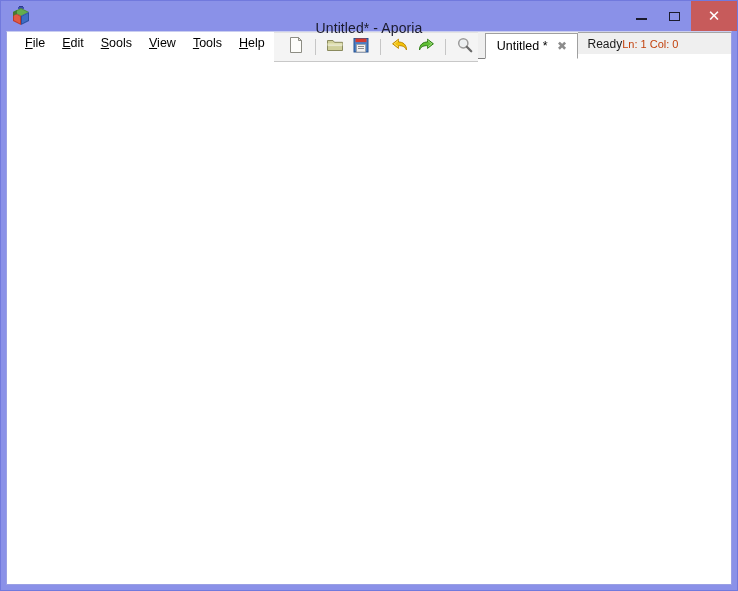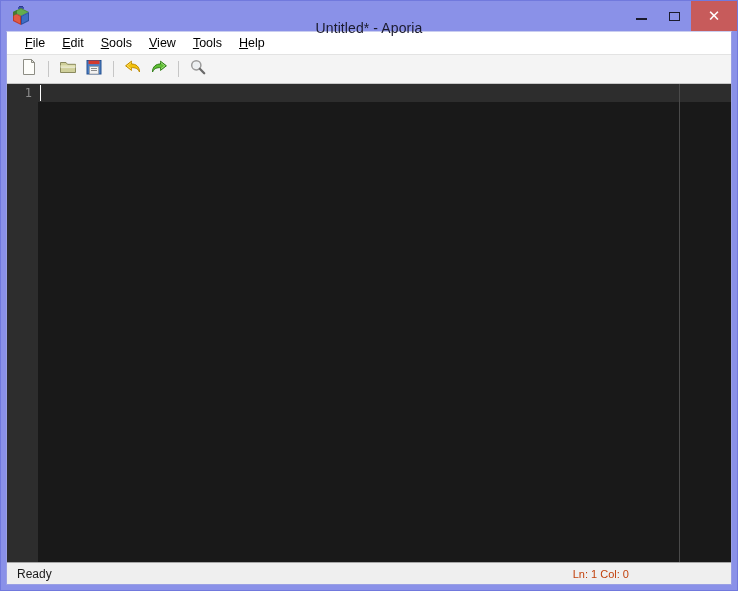--- a/index.html
+++ b/index.html
@@ -90,21 +90,20 @@
   }
 
   
   #client {
     margin: 0 5px 5px 5px;
     flex: 1 1 auto;
     background: #ffffff;
     border: 1px solid #9aa0e4;
     border-top: 1px solid #c9cdf0;
     display: flex;
-    flex-direction: column;
     overflow: hidden;
     box-sizing: border-box;
   }
 
   
   #menubar {
     flex: 0 0 22px;
     height: 22px;
     background: #ffffff;
     display: flex;
@@ -395,20 +394,27 @@
         <span>
           <svg width="18" height="18" viewBox="0 0 18 18">
             <circle cx="7.3" cy="7.3" r="4.6" fill="#f4f4f4" fill-opacity="0.55" stroke="#9b9b9b" stroke-width="1.5"></circle>
             <circle cx="7.3" cy="7.3" r="3.2" fill="#e8ecf0" fill-opacity="0.7" stroke="none"></circle>
             <line x1="10.8" y1="10.8" x2="15.2" y2="15.2" stroke="#6a6a6a" stroke-width="2.3" stroke-linecap="round"></line>
           </svg>
         </span>
       </div>
     </div>
 
+    <div id="tabbar">
+      <div class="tab">
+        <span class="tab-label">Untitled *</span>
+        <span class="tab-close">✖</span>
+      </div>
+      <div id="tabbar-filler"></div>
+    </div>
 
     <div id="editor-wrap">
       <div id="gutter">
         <div class="gutter-line">1</div>
       </div>
       <div id="code-area">
         <div id="current-line"></div>
         <div id="margin-guide"></div>
         <div id="caret"></div>
         <div id="code-text"></div>

